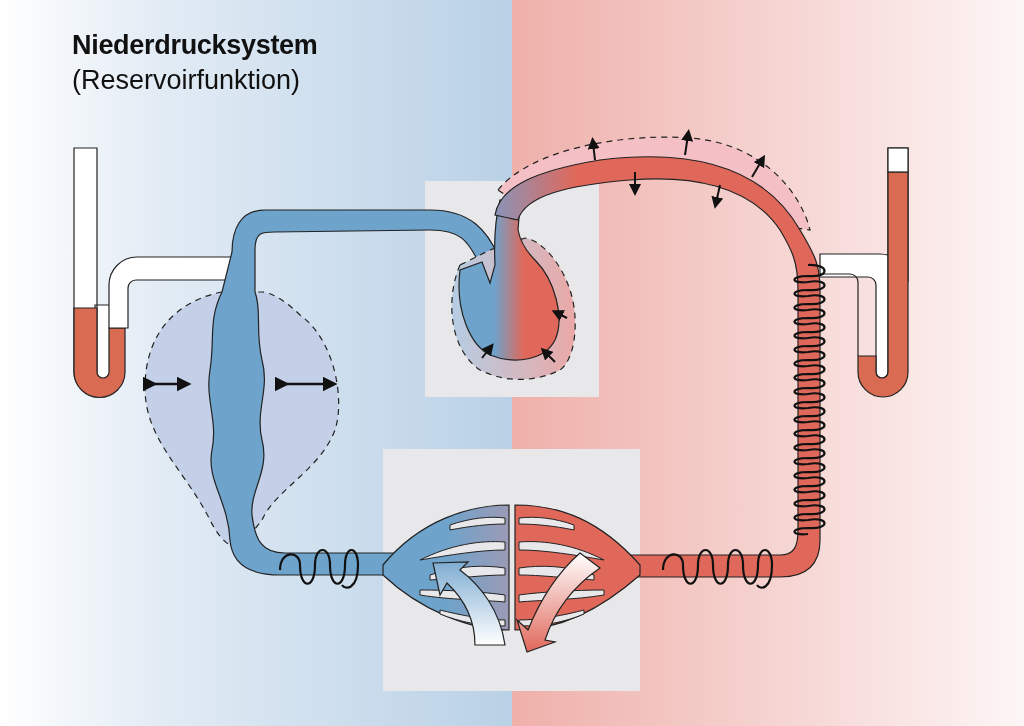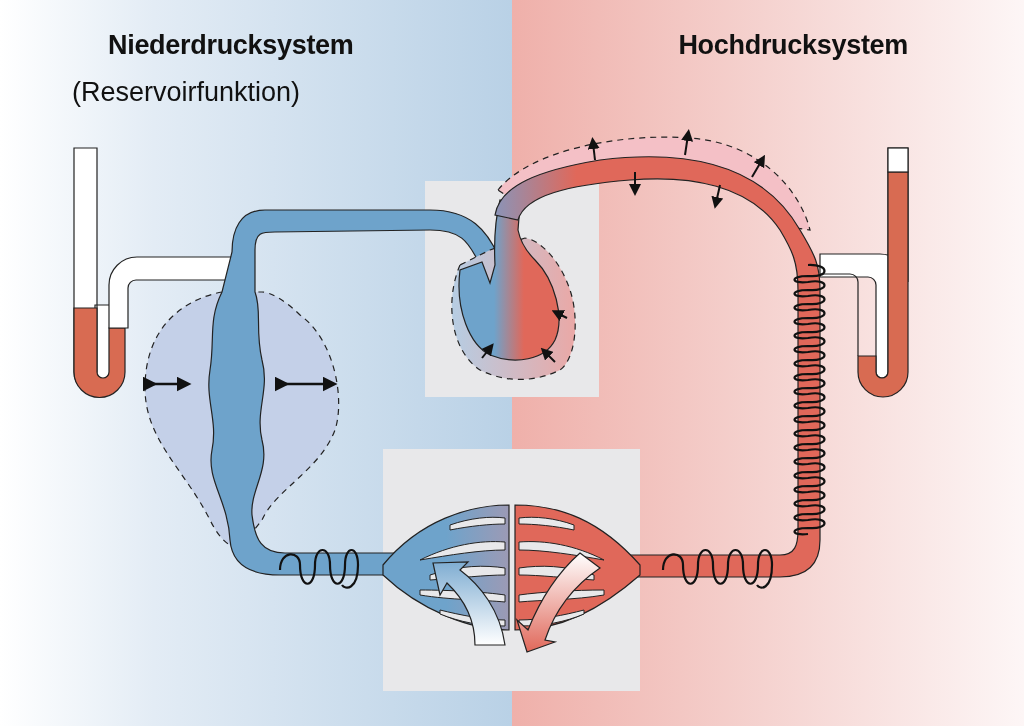--- a/index.html
+++ b/index.html
@@ -2,38 +2,37 @@
 <html><head>
 <meta charset="utf-8">
 <style>
   html, body { margin: 0; padding: 0; }
   body { width: 1024px; height: 726px; overflow: hidden; position: relative; background: #fff; }
   .bg-left { position: absolute; left: 0; top: 0; width: 512px; height: 726px;
     background: linear-gradient(to right, #ffffff 0%, #e3ecf5 30%, #b9d1e6 100%); }
   .bg-right { position: absolute; left: 512px; top: 0; width: 512px; height: 726px;
     background: linear-gradient(to right, #efb0aa 0%, #f5d3d0 50%, #fdf6f6 100%); }
   .title { position: absolute; font-family: "Liberation Sans", sans-serif; color: #111; }
-  .title .main { font-weight: bold; font-size: 27px; display: block; letter-spacing: -0.3px; margin-left: 36px; }
-  .title .sub { font-size: 27px; display: block; margin-top: 16px; }
+  .title .main { font-weight: bold; font-size: 27px; display: block; letter-spacing: -0.3px; }
+  .title .sub { font-size: 27px; display: block; margin-top: 4px; }
   .title-left { left: 72px; top: 30px; }
   .title-right { right: 116px; top: 30px; text-align: right; }
   svg.diagram { position: absolute; left: 0; top: 0; }
 </style>
 </head>
 <body>
 
 <div class="bg-left"></div>
 <div class="bg-right"></div>
 
 <div class="title title-left">
   <span class="main">Niederdrucksystem</span>
   <span class="sub">(Reservoirfunktion)</span>
 </div>
 <div class="title title-right">
-  <span class="main">Hochdrucksystem</span>
 </div>
 
 <svg class="diagram" width="1024" height="726" viewBox="0 0 1024 726">
   <defs>
     <linearGradient id="heartGrad" x1="0" x2="1" y1="0" y2="0">
       <stop offset="0.35" stop-color="#6ea3cb"></stop>
       <stop offset="0.65" stop-color="#e0685a"></stop>
     </linearGradient>
     <linearGradient id="heartOuterGrad" x1="0" x2="1" y1="0" y2="0">
       <stop offset="0" stop-color="#b6cde3"></stop>

